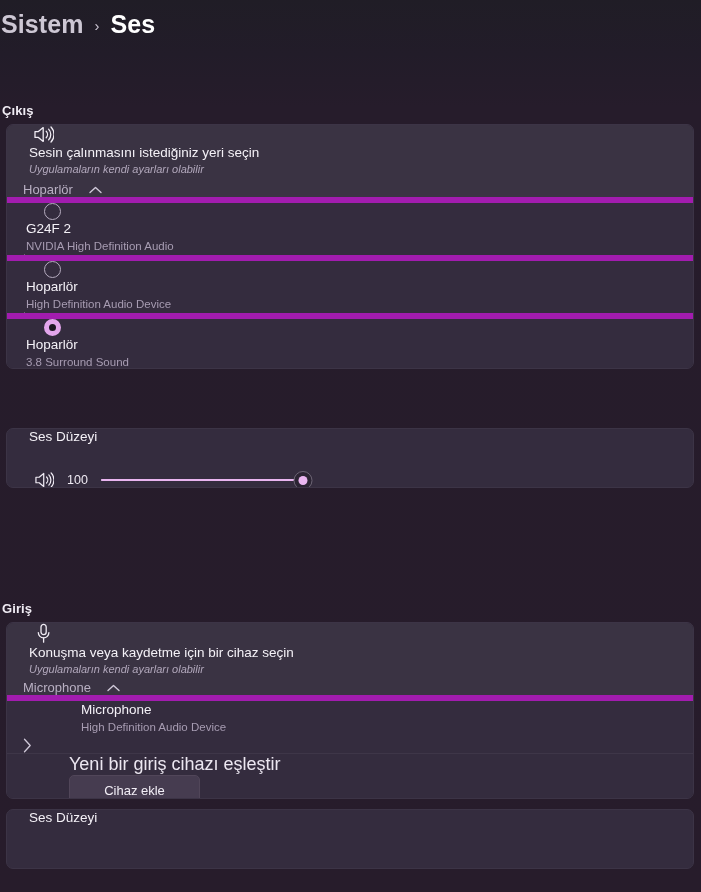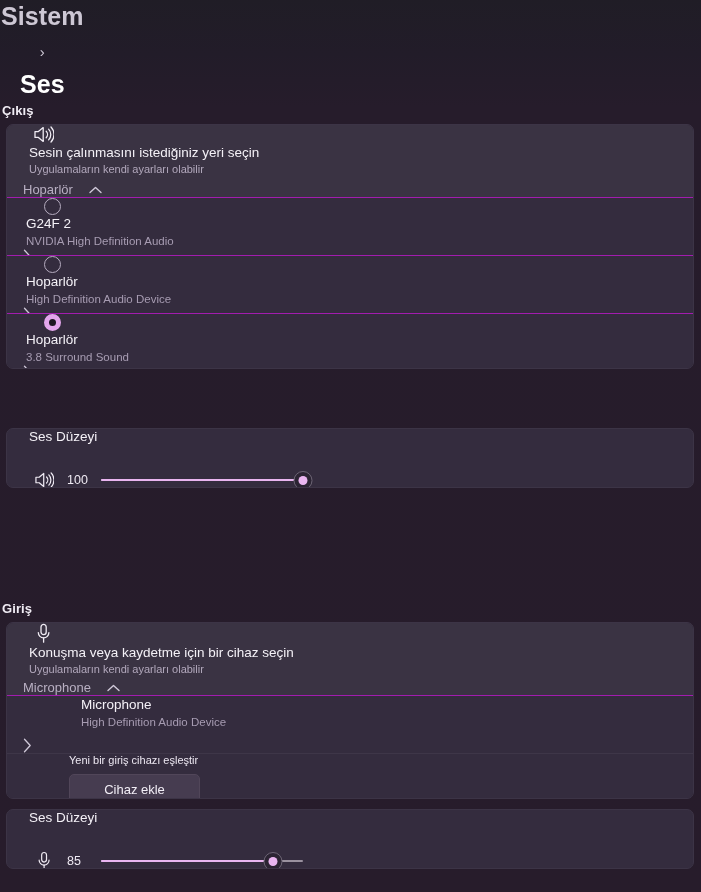--- a/index.html
+++ b/index.html
@@ -26,21 +26,20 @@
 
   
   .breadcrumb {
     position: absolute;
     left: 0; top: 2px;
     height: 44px;
     display: flex;
     align-items: center;
     gap: 11px;
     padding-left: 1px;
-    flex-direction: column;
   }
   .crumb-root {
     font-size: 25px;
     font-weight: 600;
     color: #cdc7d4;
     letter-spacing: .1px;
   }
   .crumb-sep {
     font-size: 15px;
     color: #cdc7d4;
@@ -103,39 +102,40 @@
   .hdr-title {
     font-size: 13.5px;
     color: #f4f1f7;
     line-height: 17px;
   }
   .hdr-sub {
     font-size: 11px;
     color: #b2a8bc;
     line-height: 15px;
     margin-top: 1px;
+    font-style: italic;
   }
   .hdr-right {
     display: flex;
     align-items: center;
     gap: 16px;
     color: #b9b0c3;
     font-size: 13px;
   }
   .chev-up, .chev-right {
     color: #cfc8d8;
     display: flex;
     align-items: center;
   }
 
   
   .dev-row {
     height: 58px;
     background: #342c3e;
-    border-top: 1px solid #a21caf;
+    border-top: 6px solid #a21caf;
     padding: 0 16px 0 16px;
     cursor: default;
   }
   .radio-wrap {
     width: 44px;
     min-width: 44px;
     display: flex;
     align-items: center;
     justify-content: center;
     padding-left: 14px;
@@ -168,21 +168,21 @@
 
   
   .pair-row {
     height: 52px;
     background: #342c3e;
     border-top: 1px solid #3e3648;
     padding: 0 52px 0 62px;
   }
   .pair-label {
     flex: 1;
-    font-size: 11px;
+    font-size: 18px;
     color: #ece7f1;
   }
   .btn {
     height: 31px;
     min-width: 131px;
     padding: 0 18px;
     background: #463c50;
     border: 1px solid #514659;
     border-radius: 5px;
     color: #f2eef6;
@@ -453,33 +453,16 @@
 
     <div class="row pair-row">
       <span class="pair-label">Yeni bir giriş cihazı eşleştir</span>
       <button class="btn">Cihaz ekle</button>
     </div>
   </div>
 
   <div class="card flat" style="top:809px; height:60px;">
     <div class="row slider-row">
       <span class="slider-label">Ses Düzeyi</span>
-      <div class="slider-right">
-        <span class="sl-icon">
-          <svg width="14" height="20" viewBox="0 0 15 21" fill="none">
-            <rect x="5" y="1.4" width="5.2" height="10.2" rx="2.6" stroke="currentColor" stroke-width="1.3"></rect>
-            <path d="M2.3 9.6a5.3 5.3 0 0 0 10.6 0" stroke="currentColor" stroke-width="1.3" stroke-linecap="round"></path>
-            <path d="M7.6 15v4.2" stroke="currentColor" stroke-width="1.3" stroke-linecap="round"></path>
-          </svg>
-        </span>
-        <span class="sl-value">85</span>
-        <span class="track">
-          <span class="track-bg"></span>
-          <span class="track-fill" style="width: 85%;"></span>
-          <span class="thumb" style="left: 85%;">
-              <i></i>
-            </span>
-        </span>
-      </div>
     </div>
   </div>
 
 </div>
 
 </body></html>

